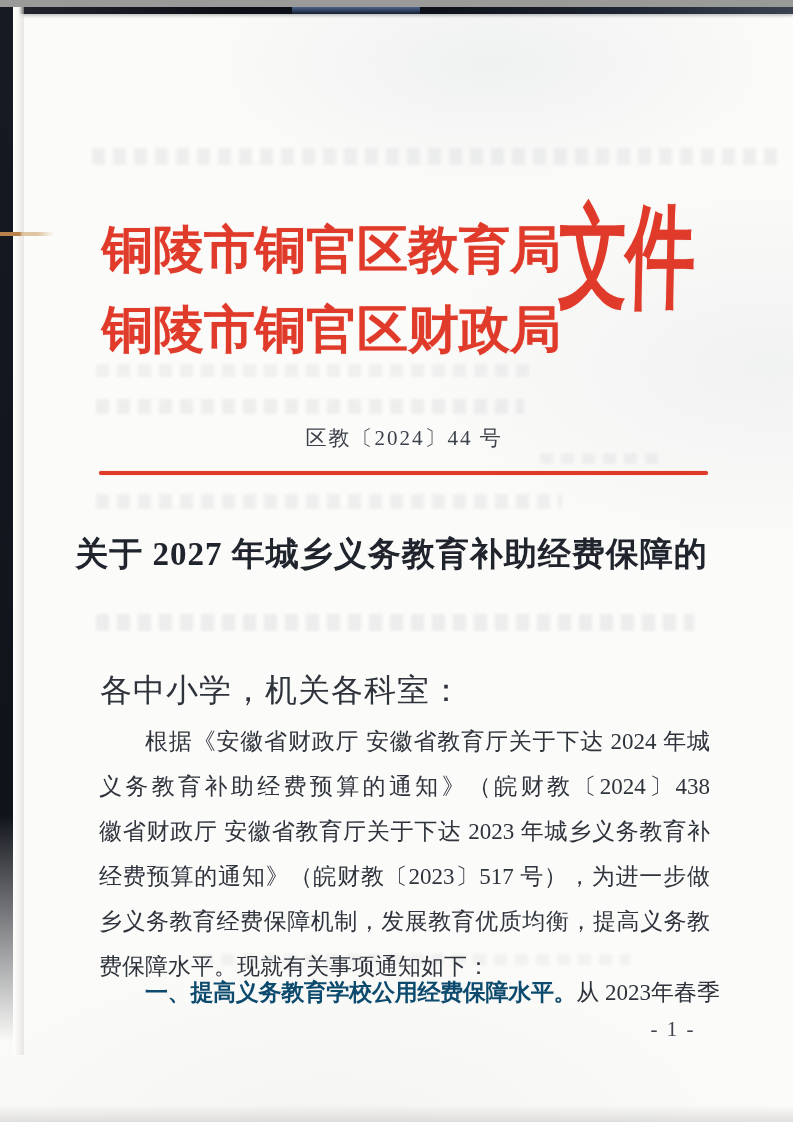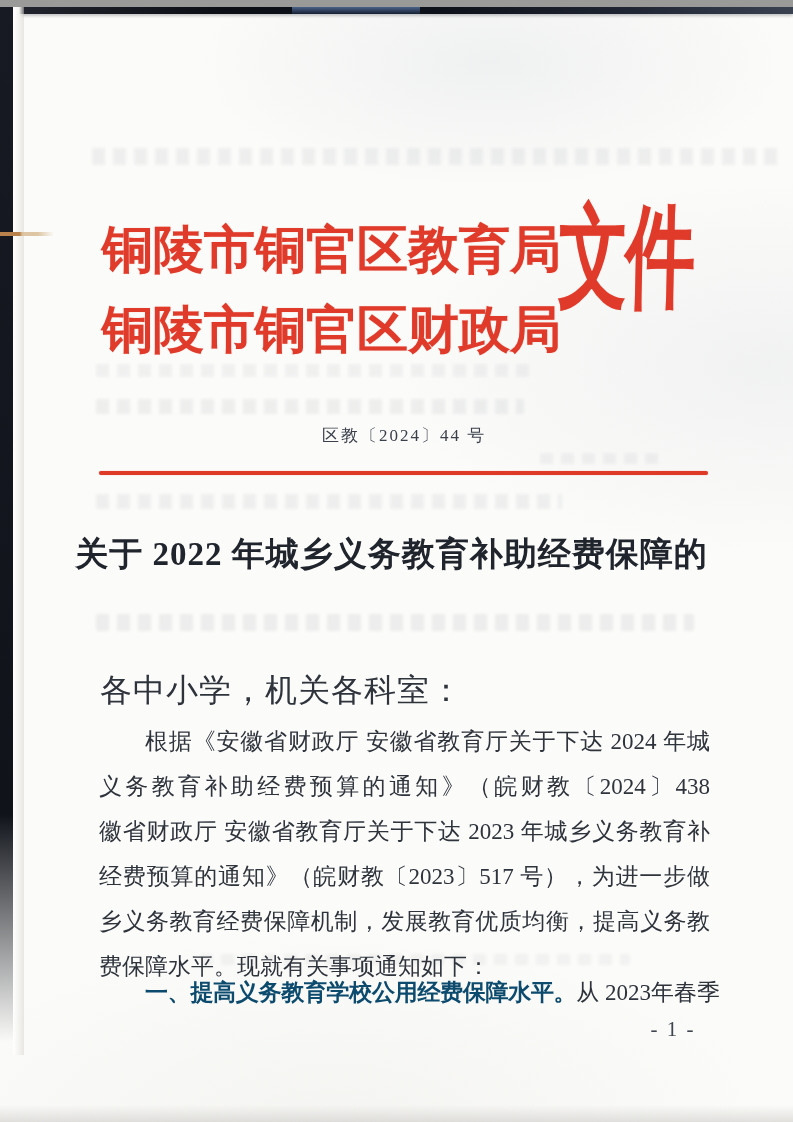--- a/index.html
+++ b/index.html
@@ -68,21 +68,21 @@
   }
   .wenjian{
     position:absolute;left:560px;top:186px;
     color:var(--header-red);font-weight:700;font-size:112px;line-height:1.15;
     transform:scaleX(.62) skewX(-2deg);transform-origin:left top;
     letter-spacing:-4px;white-space:nowrap;
     text-shadow:0 0 1px rgba(224,58,42,.4);
   }
   .doc-number{
     position:absolute;left:15px;right:0;top:417px;
-    text-align:center;font-size:17px;letter-spacing:2px;color:var(--muted-ink);
+    text-align:center;font-size:21px;letter-spacing:2px;color:var(--muted-ink);
   }
   .red-rule{
     position:absolute;left:99px;top:464px;width:609px;height:4px;
     background:var(--rule-red);border-radius:2px;
     box-shadow:0 0 1px rgba(223,57,39,.6);
   }
   .title{
     position:absolute;left:0;right:10px;top:524px;
     text-align:center;color:#20242c;font-weight:700;
     font-size:33px;line-height:46px;letter-spacing:1px;
@@ -135,21 +135,21 @@
     <div>铜陵市铜官区财政局</div>
   </div>
 
   <div class="wenjian">文件</div>
 
   <div class="doc-number">区教〔2024〕44 号</div>
 
   <div class="red-rule"></div>
 
   <div class="title">
-    <div>关于 2022 年城乡义务教育补助经费保障的</div>
+    <div>关于 2027 年城乡义务教育补助经费保障的</div>
   </div>
 
   <div class="salutation">各中小学，机关各科室：</div>
 
   <div class="body-block">
     <div class="line indent">根据《安徽省财政厅 安徽省教育厅关于下达 2024 年城乡</div>
     <div class="line">义务教育补助经费预算的通知》（皖财教〔2024〕438 号）、《安</div>
     <div class="line">徽省财政厅 安徽省教育厅关于下达 2023 年城乡义务教育补助</div>
     <div class="line">经费预算的通知》（皖财教〔2023〕517 号），为进一步做好城</div>
     <div class="line">乡义务教育经费保障机制，发展教育优质均衡，提高义务教育经</div>

